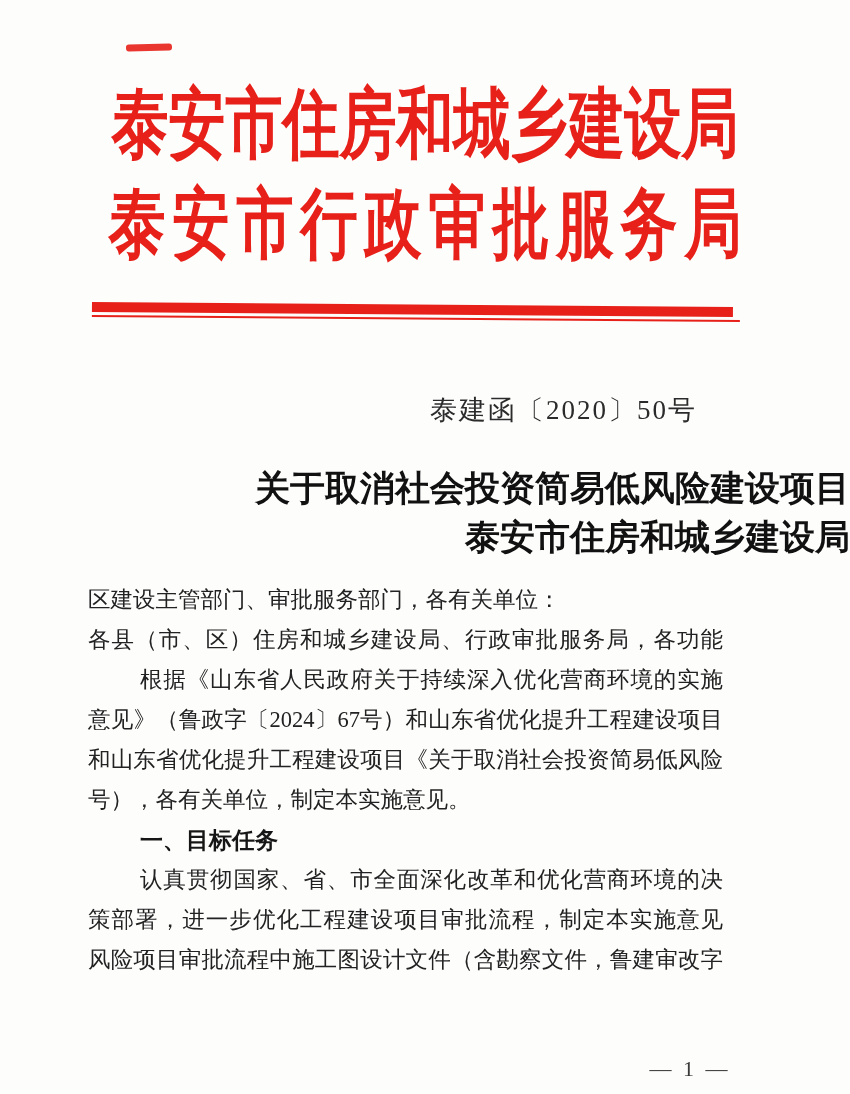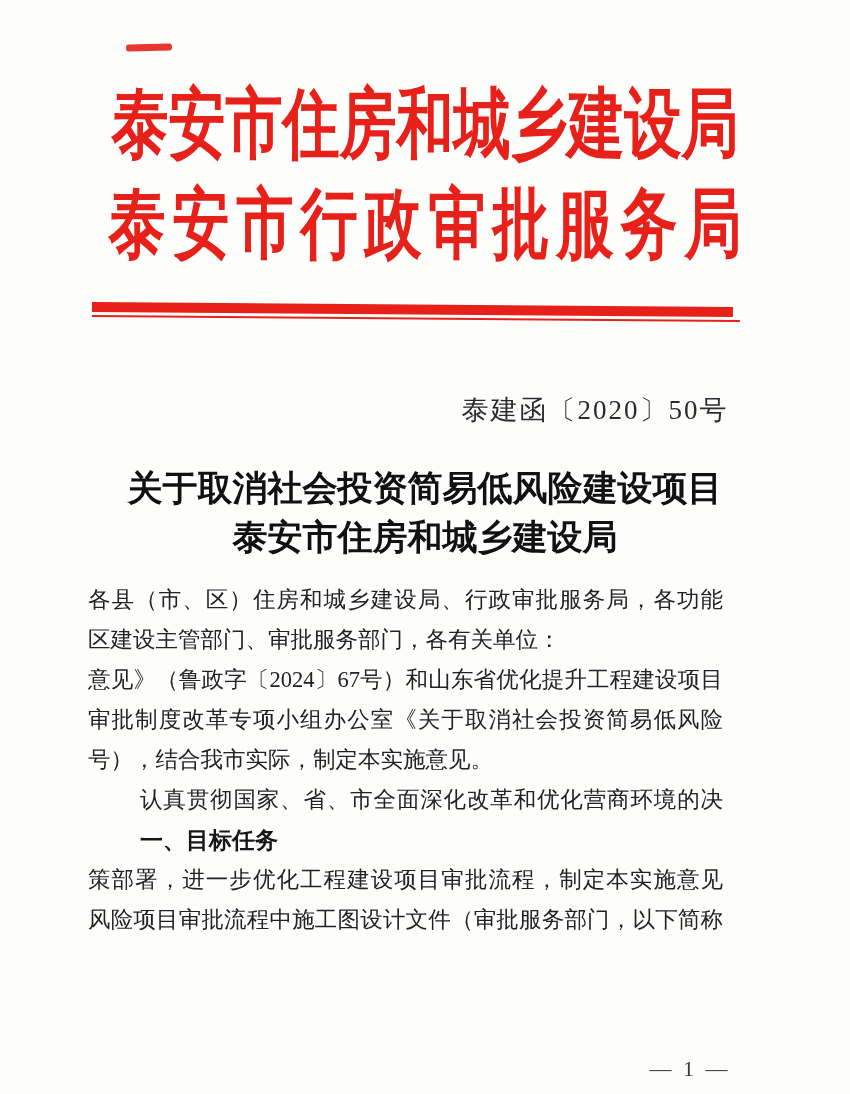--- a/index.html
+++ b/index.html
@@ -52,33 +52,32 @@
     transform-origin: left top;
   }
   .divider-thick { width: 641px; height: 10px; background: var(--accent); }
   .divider-thin  { width: 648px; height: 2px; margin-top: 3px; background: var(--accent); }
 
   
   .doc-number {
     position: absolute;
     top: 392px; left: 430px;
     width: 330px;
-    text-align: center;
     font-size: 27px;
     letter-spacing: 2px;
     color: #2b2b2b;
     white-space: nowrap;
   }
 
   
   .doc-title {
     position: absolute;
     top: 464px; left: 0;
     width: 100%;
-    text-align: center;
+    text-align: right;
     font-weight: bold;
     font-size: 35px;
     line-height: 49px;
     color: #111111;
   }
   .doc-title .title-line { white-space: nowrap; }
 
   
   .body-text {
     position: absolute;
@@ -133,26 +132,27 @@
   </div>
 
   <div class="doc-number">泰建函〔2020〕50号</div>
 
   <div class="doc-title">
     <div class="title-line">关于取消社会投资简易低风险建设项目</div>
     <div class="title-line">泰安市住房和城乡建设局</div>
   </div>
 
   <div class="body-text">
+    <div class="body-line">区建设主管部门、审批服务部门，各有关单位：</div>
     <div class="body-line jl">各县（市、区）住房和城乡建设局、行政审批服务局，各功能</div>
-    <div class="body-line">区建设主管部门、审批服务部门，各有关单位：</div>
+    <div class="body-line indent jl">根据《山东省人民政府关于持续深入优化营商环境的实施</div>
     <div class="body-line jl">意见》（鲁政字〔2024〕67号）和山东省优化提升工程建设项目</div>
-    <div class="body-line jl">审批制度改革专项小组办公室《关于取消社会投资简易低风险</div>
-    <div class="body-line">号），结合我市实际，制定本实施意见。</div>
+    <div class="body-line jl">和山东省优化提升工程建设项目《关于取消社会投资简易低风险</div>
+    <div class="body-line">号），各有关单位，制定本实施意见。</div>
+    <div class="body-line indent heading">一、目标任务</div>
     <div class="body-line indent jl">认真贯彻国家、省、市全面深化改革和优化营商环境的决</div>
-    <div class="body-line indent heading">一、目标任务</div>
     <div class="body-line jl">策部署，进一步优化工程建设项目审批流程，制定本实施意见</div>
-    <div class="body-line jl">风险项目审批流程中施工图设计文件（审批服务部门，以下简称</div>
+    <div class="body-line jl">风险项目审批流程中施工图设计文件（含勘察文件，鲁建审改字</div>
   </div>
 
   <div class="page-number">— 1 —</div>
 
 </div>
 
 </body></html>

